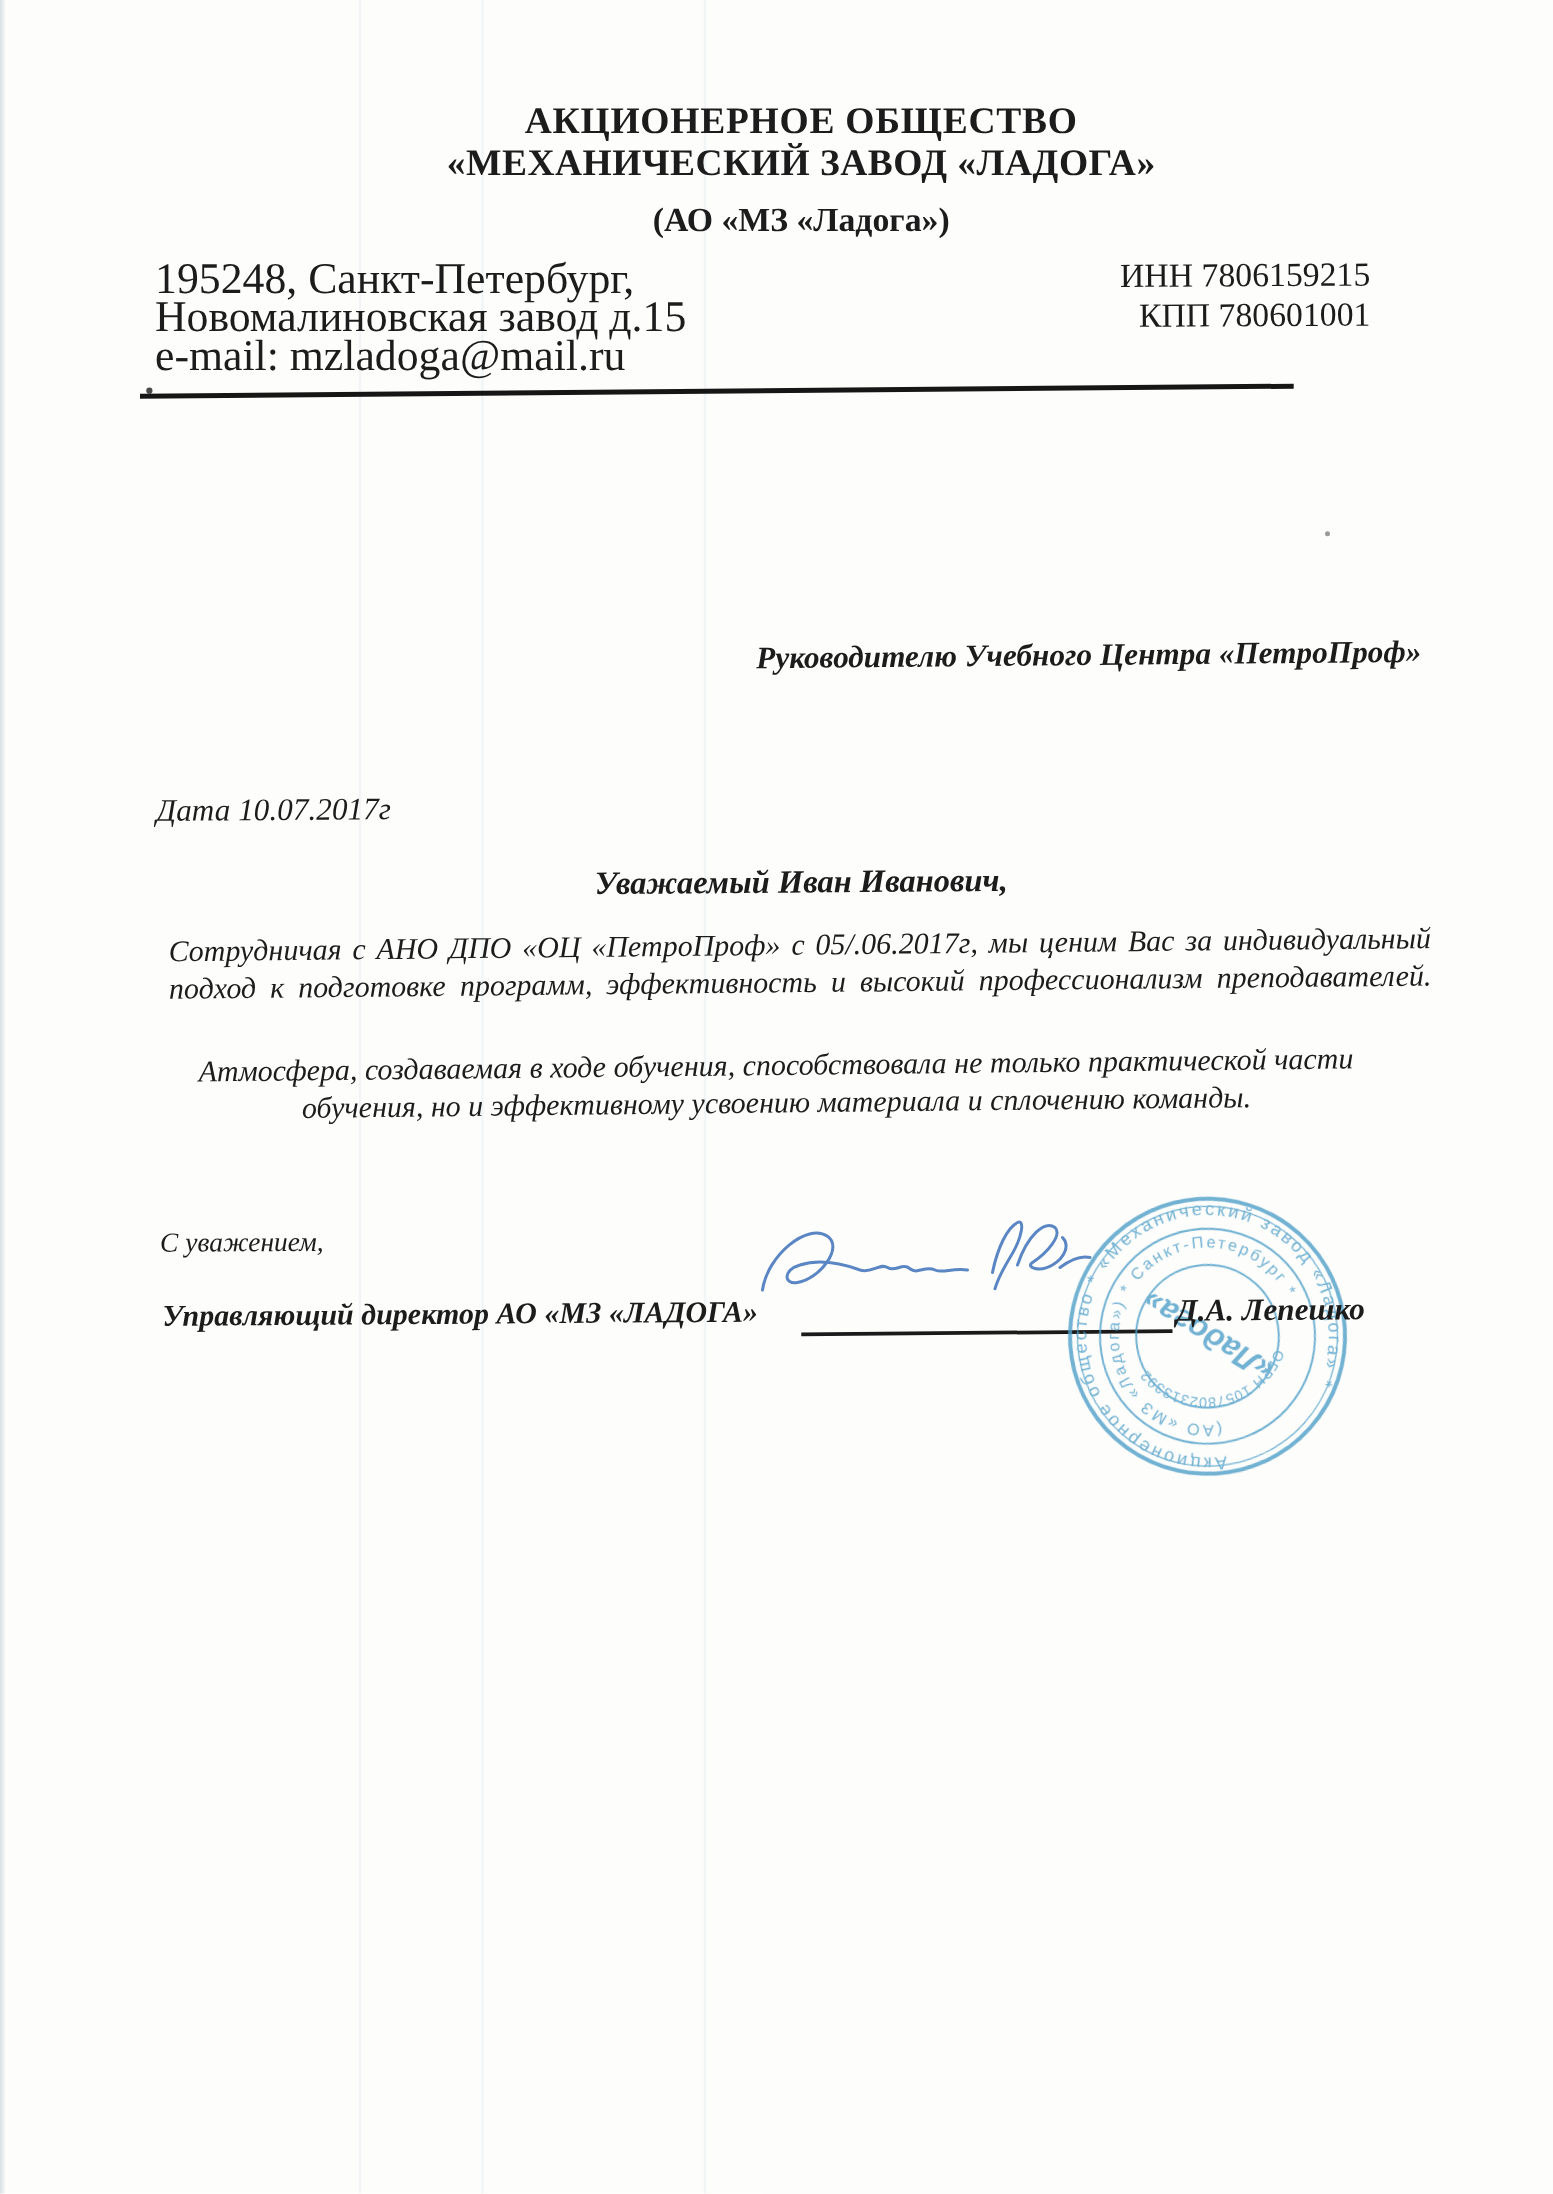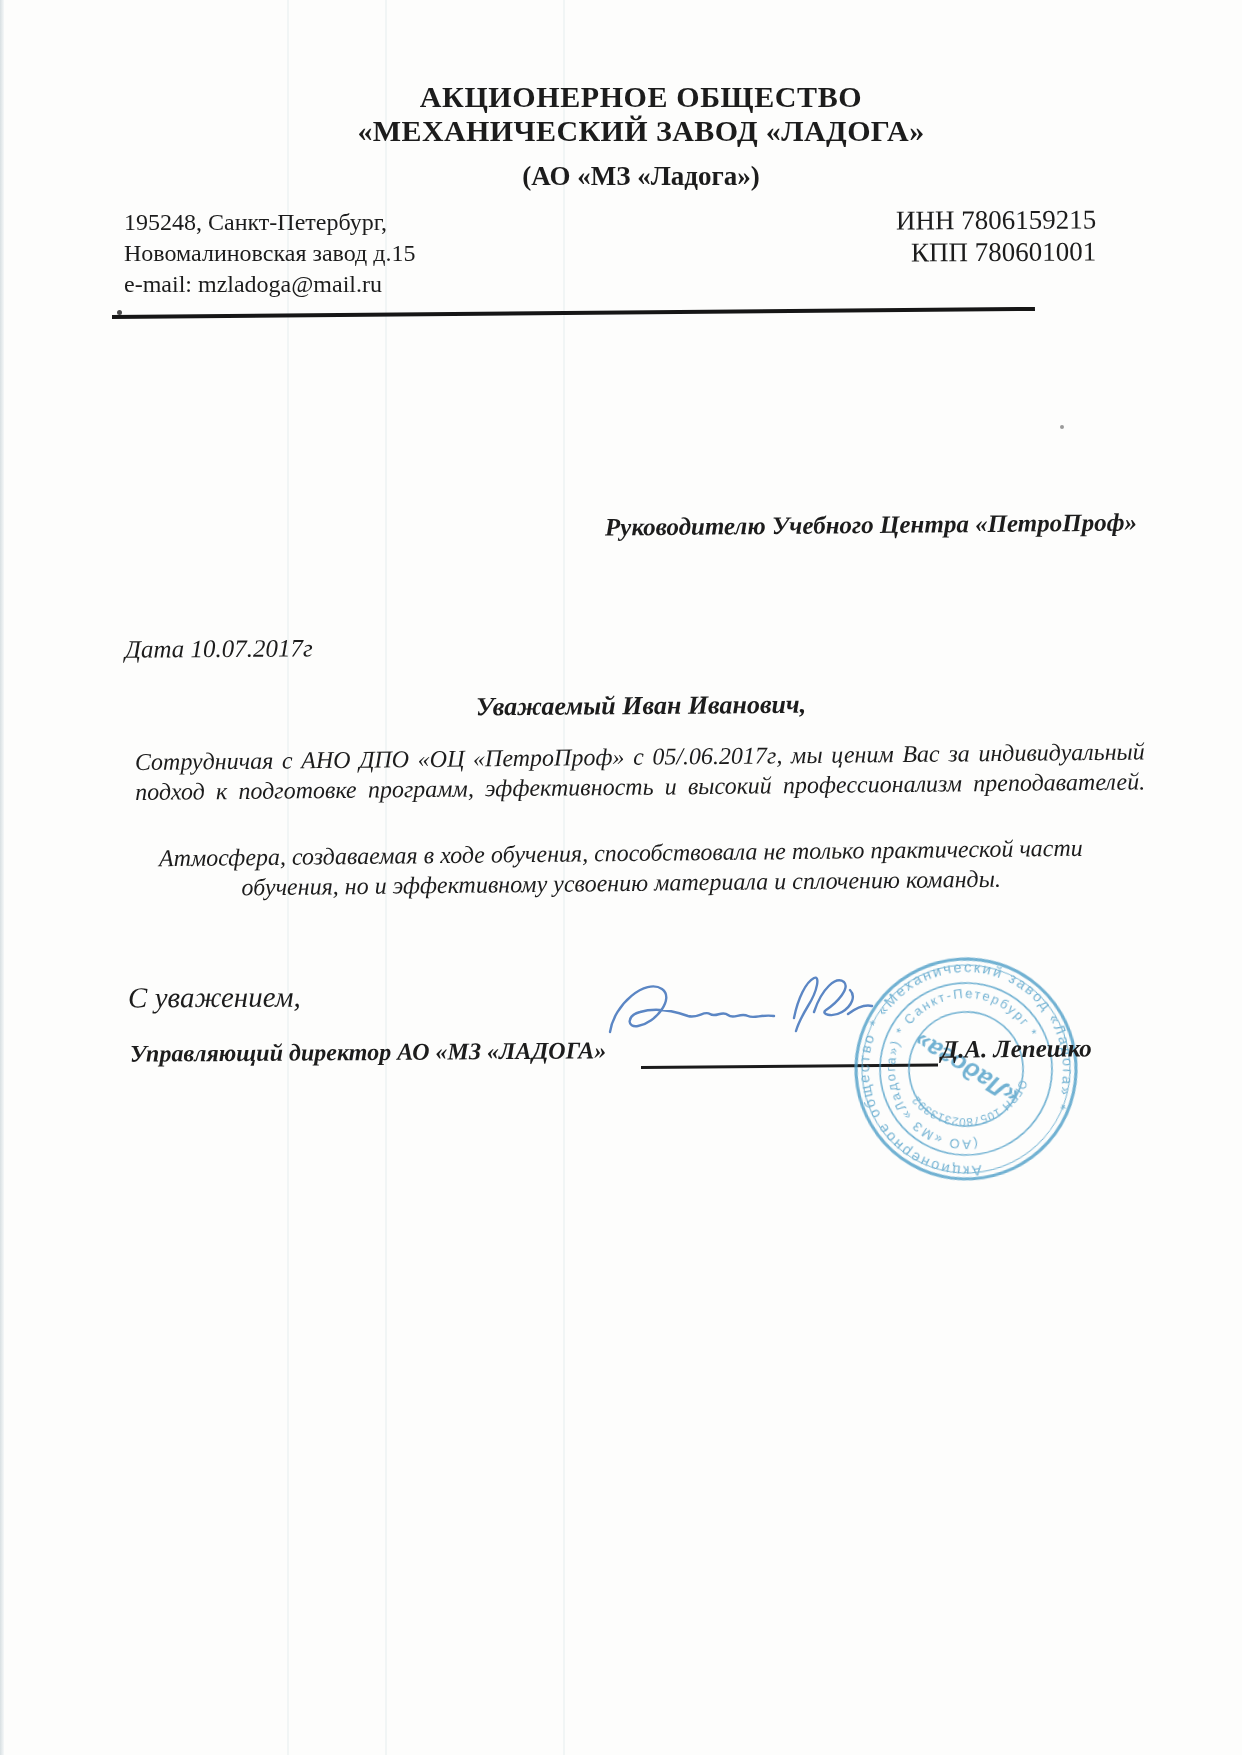--- a/index.html
+++ b/index.html
@@ -12,37 +12,37 @@
   
   .edge-line{left:0;top:0;width:4px;height:100%;
     background:linear-gradient(90deg,#ccd6da,#f3f6f7);opacity:.75;}
   .streak{top:0;height:100%;width:2px;background:#dfe8ec;opacity:.4;}
   .speck{border-radius:50%;}
   
   .title{left:40px;right:0;top:80px;text-align:center;font-weight:bold;}
   .title .l1{font-size:30px;letter-spacing:.6px;}
   .title .l2{font-size:30px;margin-top:0;letter-spacing:.4px;}
   .title .l3{font-size:27px;margin-top:13px;text-align:center;}
-  .addr{left:124px;top:207px;font-size:24px;line-height:31px;}
+  .addr{left:124px;top:207px;font-size:35px;line-height:31px;}
   .codes{right:146px;top:204px;font-size:27px;line-height:32px;text-align:right;
     transform:rotate(-.3deg);}
   .rule{left:112px;top:315px;width:923px;height:4px;background:#161616;
     transform:rotate(-.5deg);transform-origin:left center;}
   
   .addressee{right:105px;top:511px;font-size:25px;font-weight:bold;font-style:italic;
     transform:rotate(-.55deg);}
   .date{left:125px;top:635px;font-size:25px;font-style:italic;transform:rotate(-.4deg);}
   .salutation{left:40px;right:0;top:691px;text-align:center;font-size:26px;
     font-weight:bold;font-style:italic;transform:rotate(-.45deg);}
   .para1{left:135px;right:97px;top:747px;font-size:24px;font-style:italic;
     text-align:justify;text-align-last:justify;line-height:1.26;
     transform:rotate(-.6deg);transform-origin:left center;}
   .para2{left:130px;right:130px;top:838px;text-align:center;font-size:24px;
     font-style:italic;line-height:1.26;transform:rotate(-.65deg);}
-  .closing{left:128px;top:981px;font-size:29px;font-style:italic;transform:rotate(-.3deg);}
+  .closing{left:128px;top:981px;font-size:22px;font-style:italic;transform:rotate(-.3deg);}
   .signer-title{left:130px;top:1039px;font-size:24px;font-weight:bold;font-style:italic;
     transform:rotate(-.4deg);}
   .sig-underline{left:641px;top:1066px;width:297px;height:3px;background:#1b1b1b;
     transform:rotate(-.5deg);transform-origin:left center;}
   .signer-name{left:941px;top:1035px;font-size:25px;font-weight:bold;font-style:italic;
     transform:rotate(-.5deg);z-index:3;}
   
   .signature-ink{left:596px;top:968px;z-index:2;}
   .stamp{left:851px;top:954px;width:230px;height:230px;
     transform:rotate(171deg);opacity:.8;filter:blur(.3px);z-index:1;}

